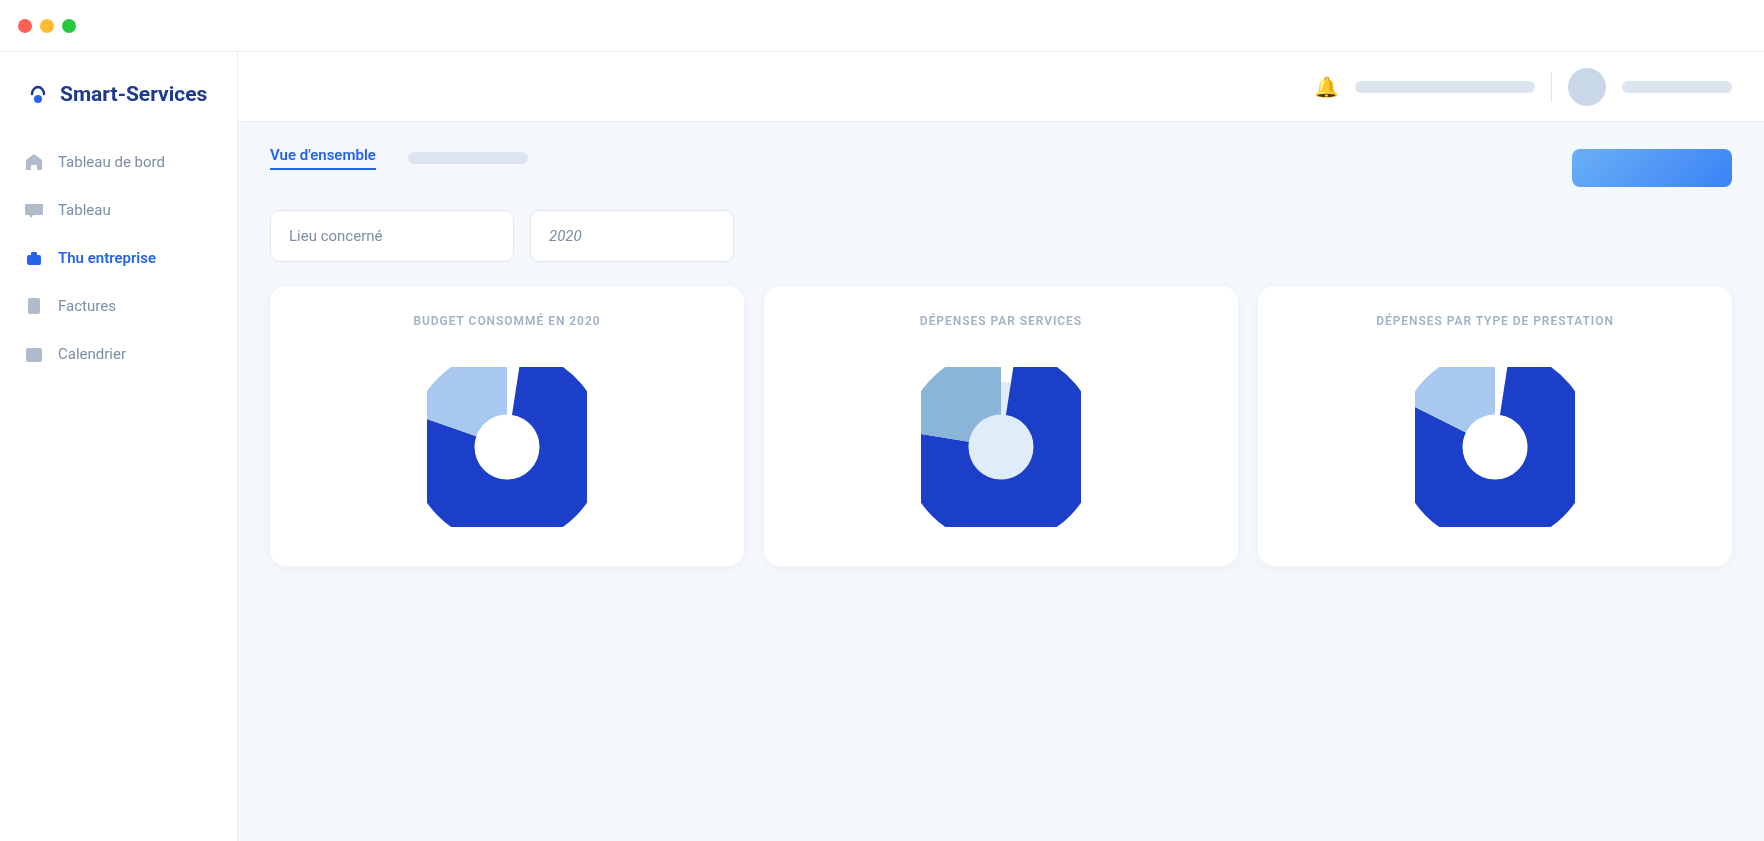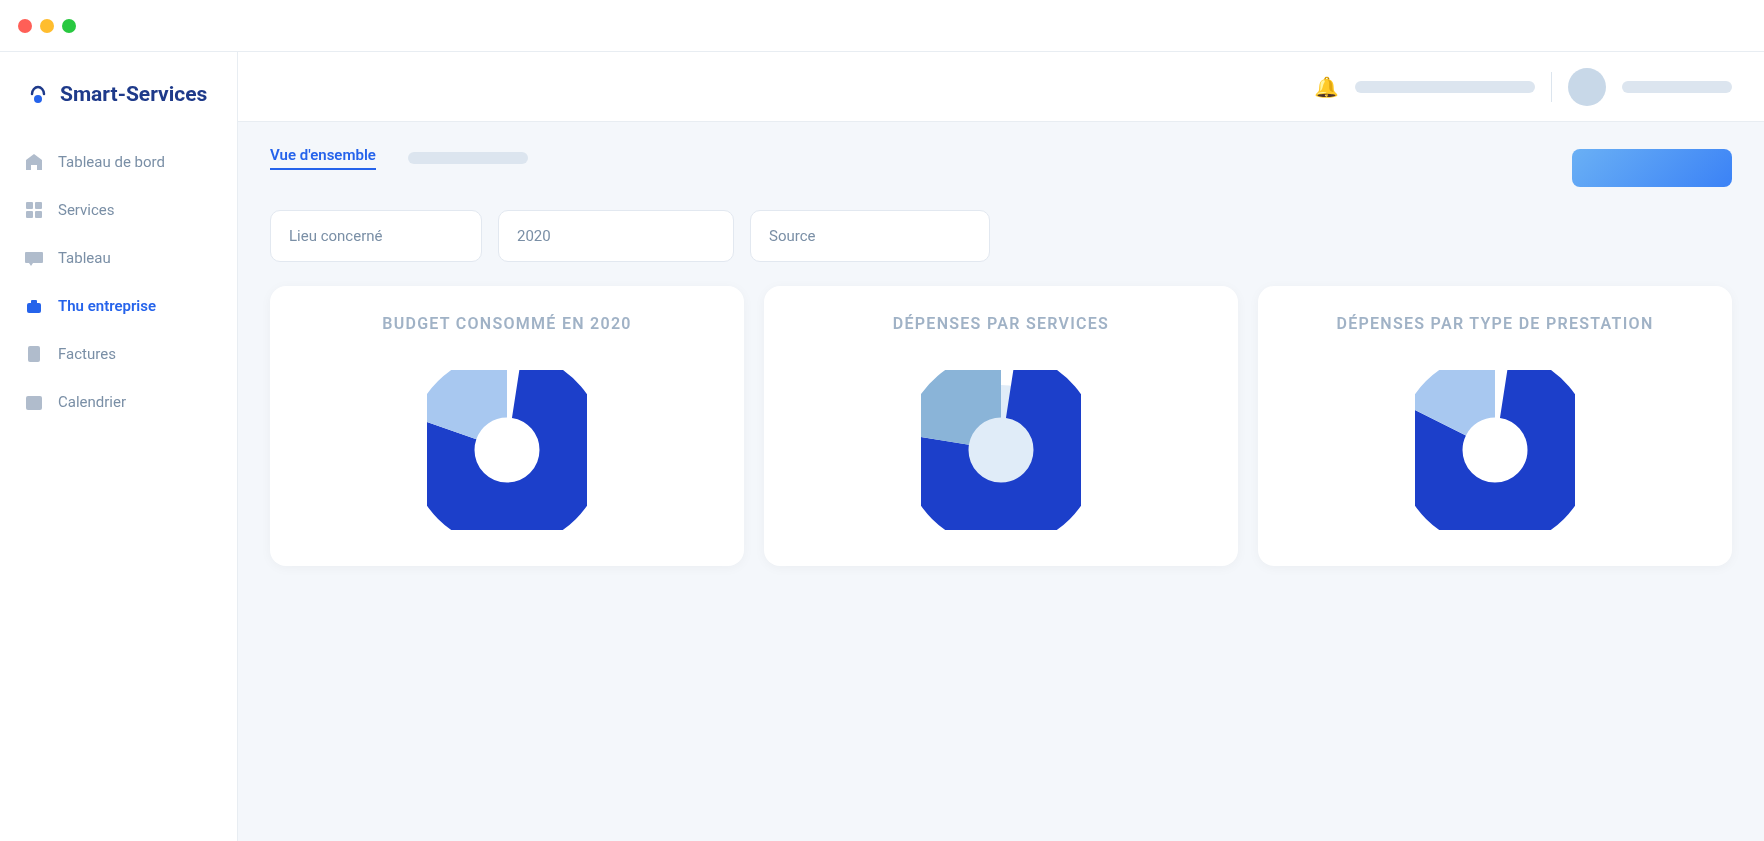--- a/index.html
+++ b/index.html
@@ -206,22 +206,22 @@
       border: 1.5px solid #e2e8f0;
       border-radius: 10px;
       background: #fff;
       display: flex;
       align-items: center;
       padding: 0 18px;
       cursor: pointer;
       font-size: 15px;
       color: #7a8fa6;
     }
-    .filter-input.wide { width: 212px; }
-    .filter-input.medium { width: 236px; }
+    .filter-input.wide { width: 244px; }
+    .filter-input.medium { width: 204px; font-style: italic; }
     .filter-input.narrow { width: 240px; }
 
     
     .cards-row {
       display: flex;
       gap: 20px;
     }
 
     .chart-card {
       flex: 1;
@@ -229,21 +229,21 @@
       border-radius: 16px;
       padding: 28px 24px 24px;
       display: flex;
       flex-direction: column;
       align-items: center;
       box-shadow: 0 2px 12px rgba(0,0,0,0.04);
       min-height: 280px;
     }
 
     .chart-title {
-      font-size: 16px;
+      font-size: 12px;
       font-weight: 600;
       color: #a0b2c6;
       letter-spacing: 0.08em;
       text-align: left;
       margin-bottom: 24px;
       text-transform: uppercase;
     }
 
     .pie-wrapper {
       flex: 1;
@@ -289,29 +289,20 @@
 
     <nav class="nav-items">
 
       <div class="nav-item">
         <svg class="nav-icon" viewBox="0 0 20 20" fill="currentColor">
           <path d="M10 2L2 8v10h5v-5h6v5h5V8L10 2z"></path>
         </svg>
         <span class="nav-label">Tableau de bord</span>
       </div>
 
-      <div class="nav-item">
-        <svg class="nav-icon" viewBox="0 0 20 20" fill="currentColor">
-          <rect x="2" y="2" width="7" height="7" rx="1"></rect>
-          <rect x="11" y="2" width="7" height="7" rx="1"></rect>
-          <rect x="2" y="11" width="7" height="7" rx="1"></rect>
-          <rect x="11" y="11" width="7" height="7" rx="1"></rect>
-        </svg>
-        <span class="nav-label">Services</span>
-      </div>
 
       <div class="nav-item">
         <svg class="nav-icon" viewBox="0 0 20 20" fill="currentColor">
           <path d="M18 4H2a1 1 0 00-1 1v9a1 1 0 001 1h3l2 3 2-3h9a1 1 0 001-1V5a1 1 0 00-1-1z"></path>
         </svg>
         <span class="nav-label">Tableau</span>
       </div>
 
       <div class="nav-item active">
         <svg class="nav-icon" viewBox="0 0 20 20" fill="currentColor">
@@ -361,23 +352,20 @@
         <button class="action-btn"></button>
       </div>
 
       <div class="filter-row">
         <div class="filter-input wide">
           <span>Lieu concerné</span>
         </div>
         <div class="filter-input medium">
           <span>2020</span>
         </div>
-        <div class="filter-input narrow">
-          <span>Source</span>
-        </div>
       </div>
 
       <div class="cards-row">
 
         <div class="chart-card">
           <div class="chart-title">BUDGET CONSOMMÉ EN 2020</div>
           <div class="pie-wrapper">
             <svg class="pie-chart" viewBox="0 0 160 160">
 
               <circle cx="80" cy="80" r="65" fill="none" stroke="#1c3fca" stroke-width="65" stroke-dasharray="317.7 490" stroke-dashoffset="-10" transform="rotate(-90 80 80)"></circle>

